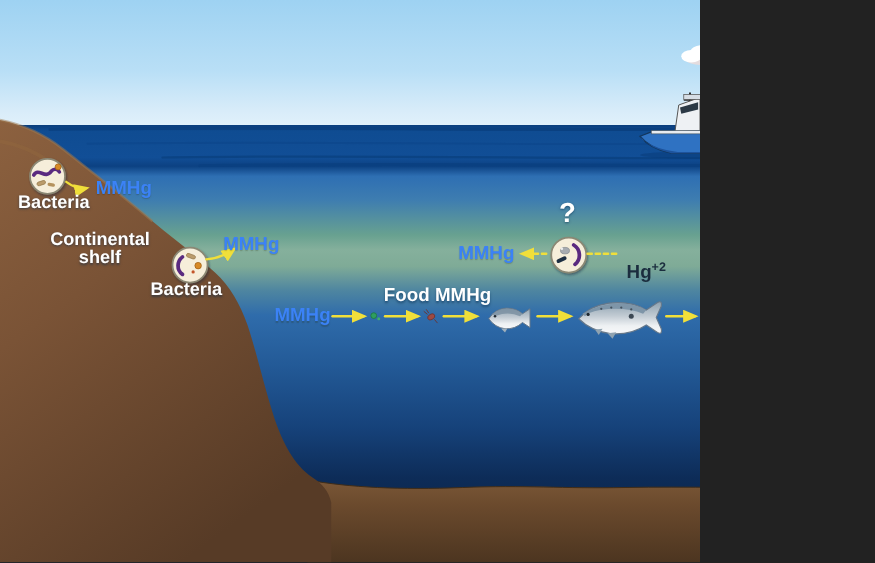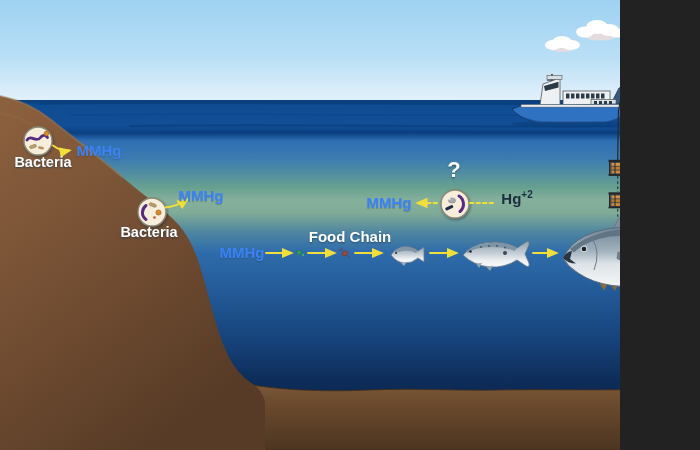--- a/index.html
+++ b/index.html
@@ -1,17 +1,17 @@
 <!DOCTYPE html>
 <html><head>
 <meta charset="utf-8">
 <style>
   html,body{margin:0;padding:0;background:#222;}
   .stage{
-    position:relative;width:620px;height:450px;overflow:hidden;
+    position:relative;width:560px;height:450px;overflow:hidden;
     font-family:"Liberation Sans","DejaVu Sans",sans-serif;
   }
   .sky{
     position:absolute;left:0;top:0;width:700px;height:104px;
     background:linear-gradient(180deg,#9ed2f2 0%,#b9dff6 55%,#d8ecf9 85%,#e3f2fb 100%);
   }
   .ocean{
     position:absolute;left:0;top:100px;width:700px;height:350px;
     background:linear-gradient(180deg,
       #0a3e7c 0px,#0f4c92 5px,#114e96 26px,#0c4182 33px,
@@ -244,23 +244,27 @@
       <line x1="355" y1="253" x2="381" y2="253" marker-end="url(#arw)"></line>
       <line x1="430" y1="253" x2="456" y2="253" marker-end="url(#arw)"></line>
       <line x1="533" y1="253" x2="556" y2="253" marker-end="url(#arw)"></line>
       <path d="M437,203 L418,203" stroke-dasharray="3.5,3" marker-end="url(#arw)"></path>
       <path d="M470,203 L496,203" stroke-dasharray="3.5,3"></path>
     </g>
   </svg>
 
   <div class="lbl white" style="left:43px;top:163px;font-size:14.5px;">Bacteria</div>
   <div class="lbl yellow" style="left:99px;top:151px;">MMHg</div>
+  <div class="lbl white center" style="left:80px;top:200px;font-size:14.5px;">
+    <div>Continental</div>
+    <div>shelf</div>
+  </div>
   <div class="lbl white" style="left:149px;top:233px;font-size:14.5px;">Bacteria</div>
   <div class="lbl yellow" style="left:201px;top:196px;">MMHg</div>
   <div class="lbl yellow" style="left:389px;top:203px;">MMHg</div>
   <div class="lbl white question" style="left:454px;top:170px;">?</div>
-  <div class="lbl hg" style="left:517px;top:198px;color:#1b2d3e;font-weight:700;">
+  <div class="lbl hg" style="left:517px;top:218px;color:#1b2d3e;font-weight:700;">
     <span>Hg</span><sup>+2</sup>
   </div>
-  <div class="lbl white" style="left:350px;top:237px;">Food Chain</div>
+  <div class="lbl white" style="left:350px;top:237px;">Food MMHg</div>
   <div class="lbl yellow" style="left:242px;top:253px;">MMHg</div>
 
 </div>
 
 </body></html>

